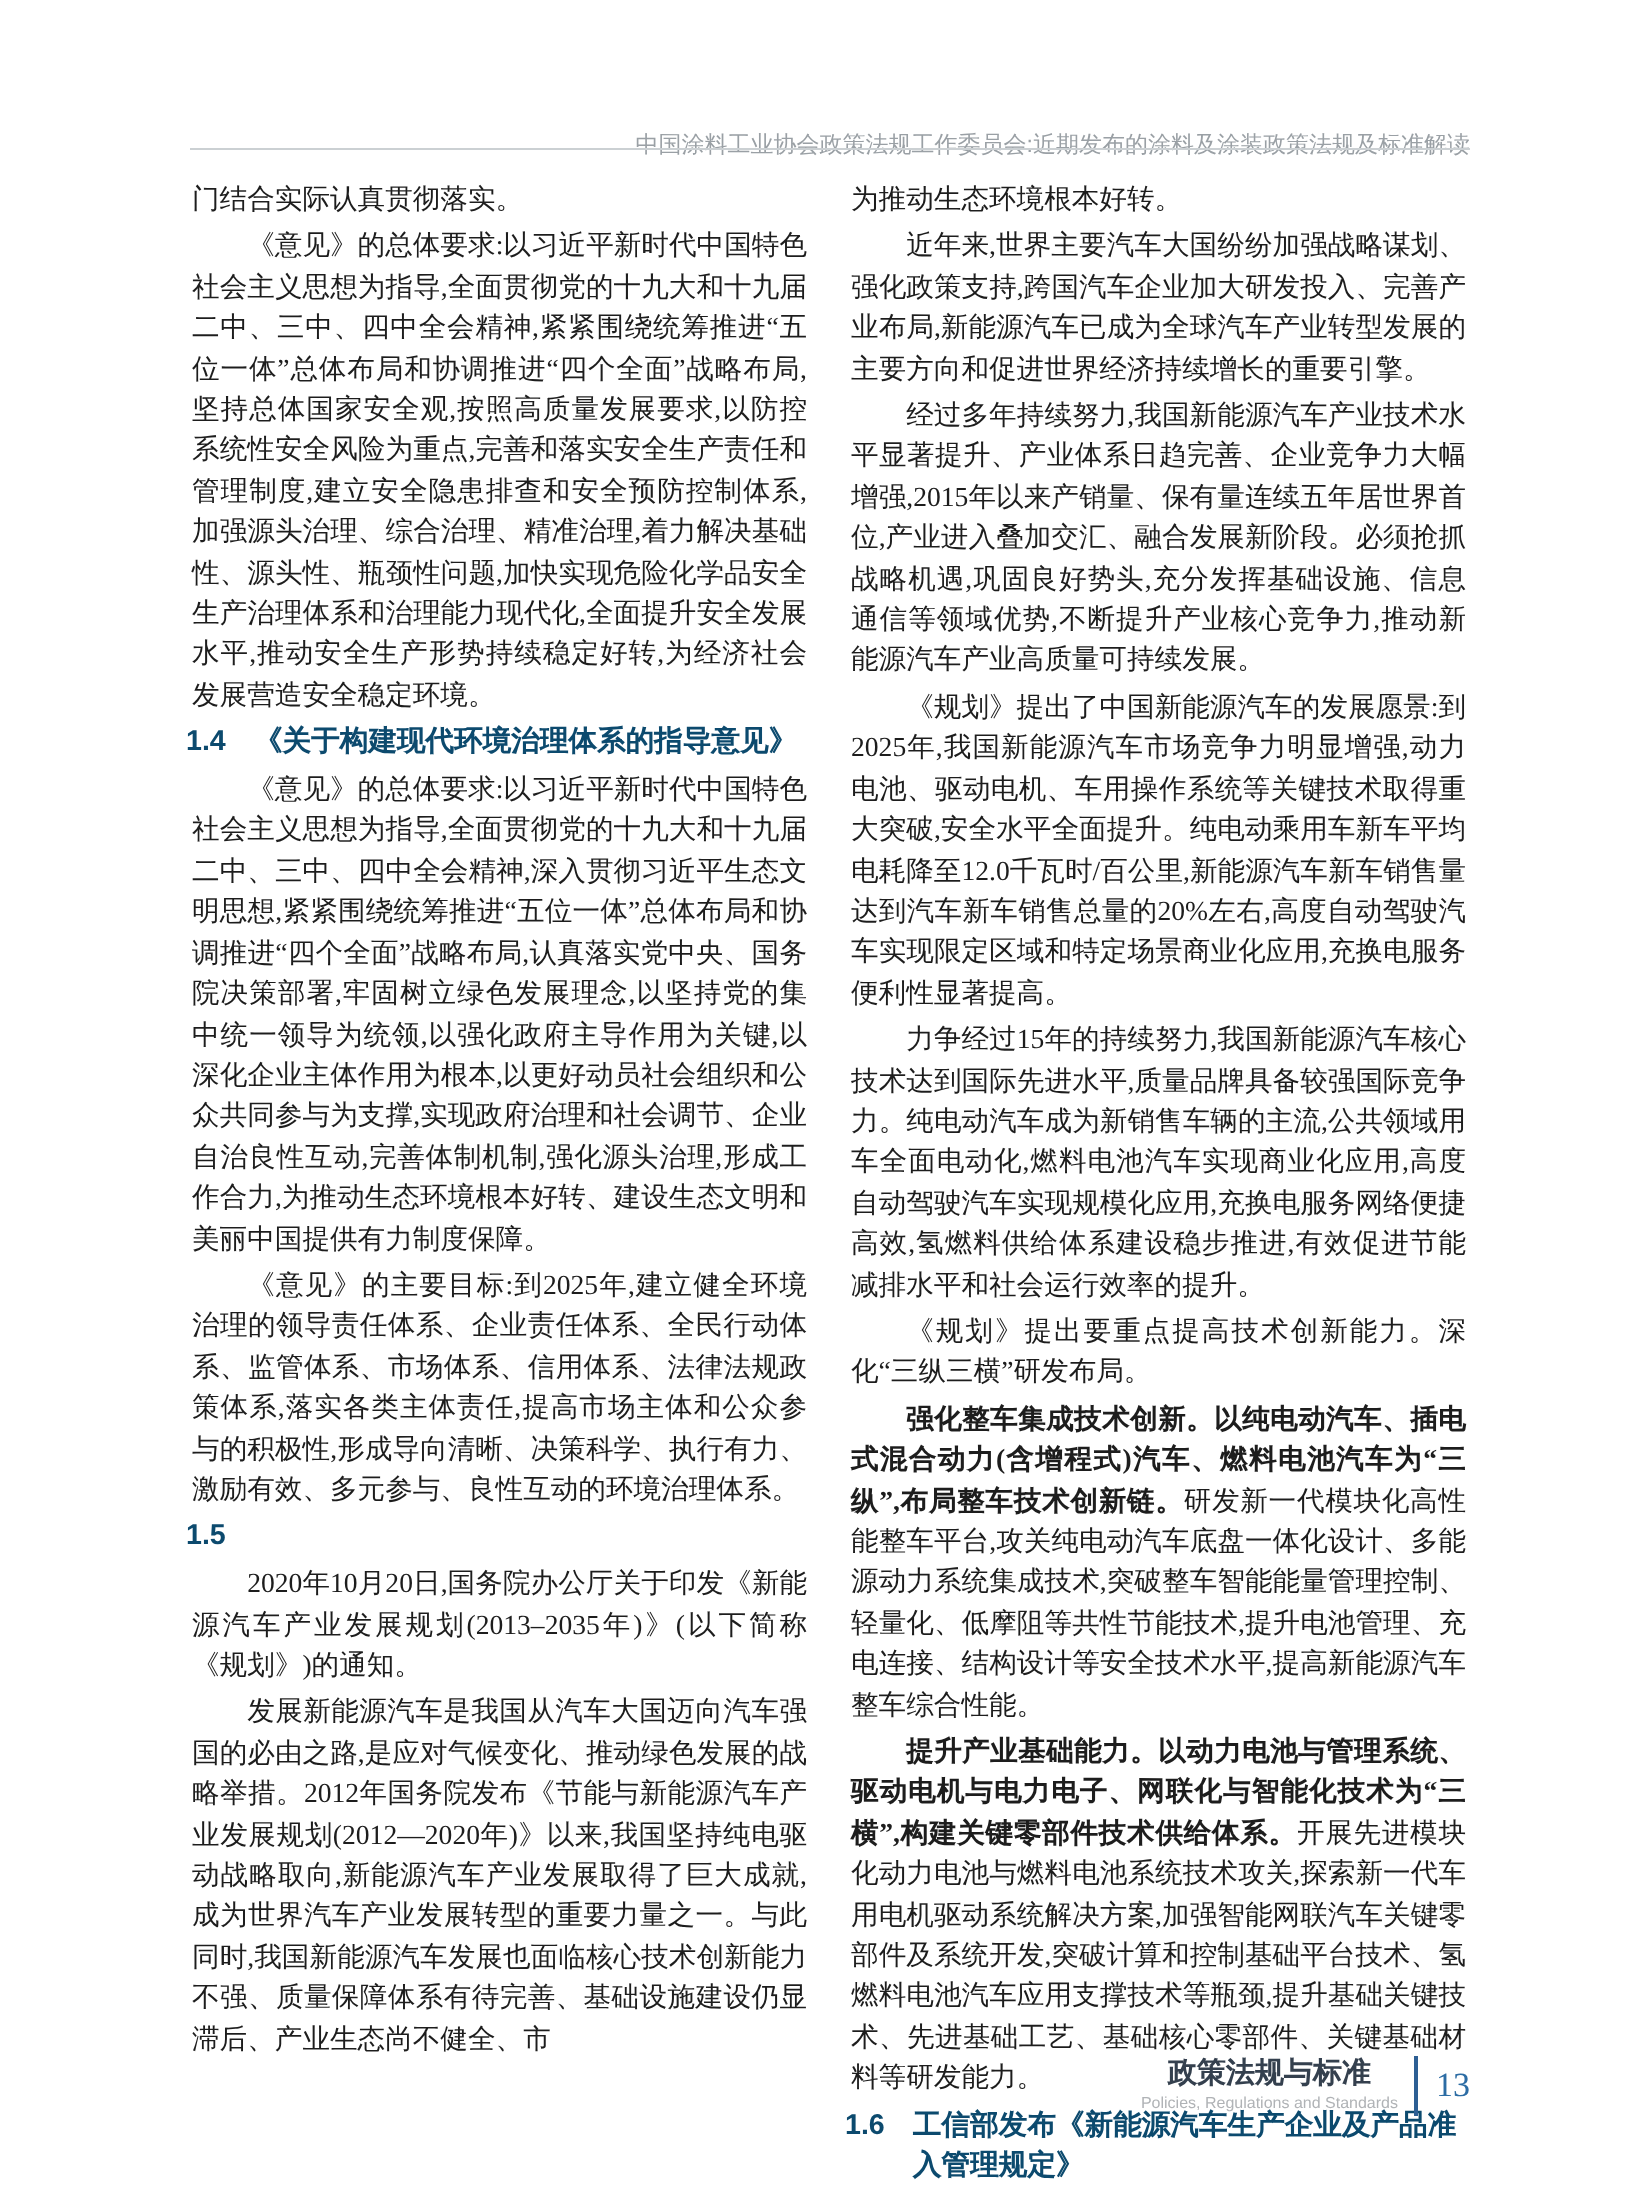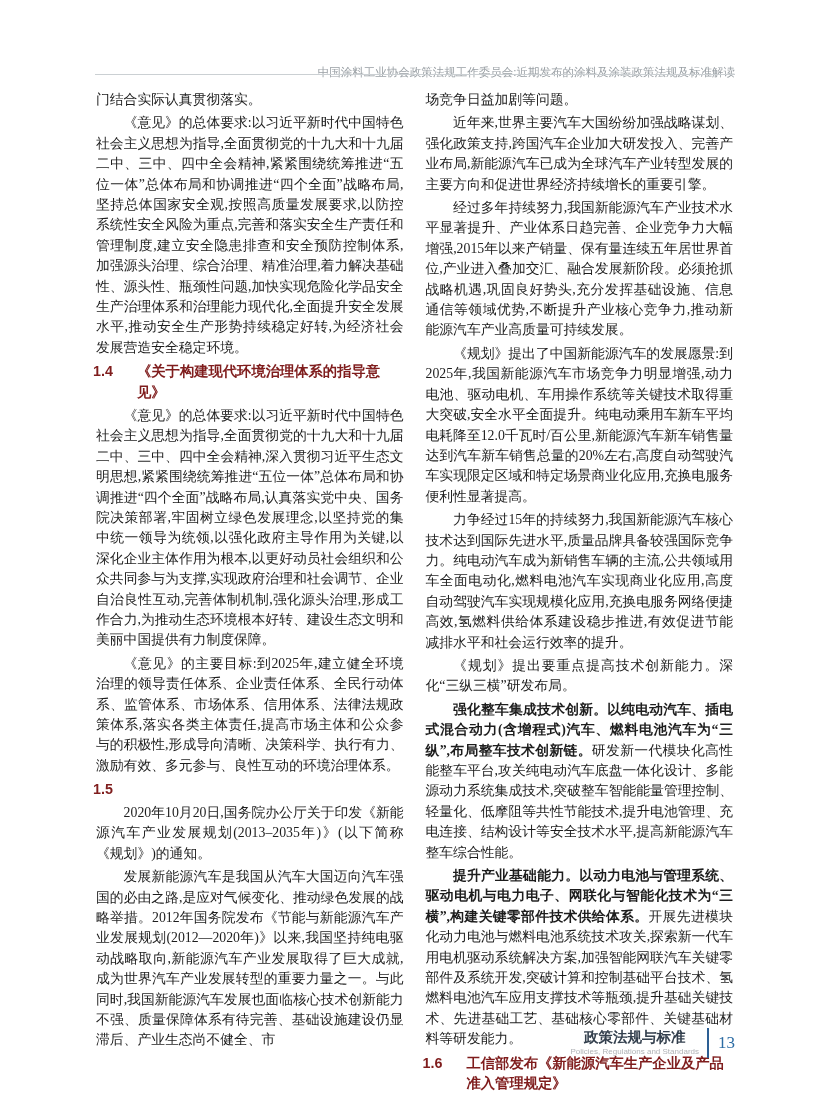--- a/index.html
+++ b/index.html
@@ -33,27 +33,27 @@
     text-align:justify;
     text-justify:inter-character;
   }
   .body-para{margin:3px;text-indent:2em;}
   .body-para.no-indent{text-indent:0;}
   .body-para strong{font-weight:bold;}
   .sec-heading{
     display:flex;
     font-family:"Liberation Sans","DejaVu Sans",sans-serif;
     font-weight:bold;
-    color:#7f1d1d;
+    color:#0c4a6e;
     font-size:14.3px;line-height:20.8px;
     margin:1px 0 1px 0;
     text-align:left;
   }
   .h-num{flex:0 0 34px;}
-  .h-title{flex:1;margin-left:10px;}
+  .h-title{flex:1;}
   .page-footer{
     position:absolute;right:81px;top:1028px;
     display:flex;align-items:center;
   }
   .footer-text{text-align:center;margin-right:8px;}
   .footer-cn{
     font-family:"Liberation Sans","DejaVu Sans",sans-serif;
     font-weight:bold;font-size:14.5px;color:#34404e;line-height:16px;
   }
   .footer-en{
@@ -85,21 +85,21 @@
         </div>
         <p class="body-para">《意见》的总体要求:以习近平新时代中国特色社会主义思想为指导,全面贯彻党的十九大和十九届二中、三中、四中全会精神,深入贯彻习近平生态文明思想,紧紧围绕统筹推进“五位一体”总体布局和协调推进“四个全面”战略布局,认真落实党中央、国务院决策部署,牢固树立绿色发展理念,以坚持党的集中统一领导为统领,以强化政府主导作用为关键,以深化企业主体作用为根本,以更好动员社会组织和公众共同参与为支撑,实现政府治理和社会调节、企业自治良性互动,完善体制机制,强化源头治理,形成工作合力,为推动生态环境根本好转、建设生态文明和美丽中国提供有力制度保障。</p>
         <p class="body-para">《意见》的主要目标:到2025年,建立健全环境治理的领导责任体系、企业责任体系、全民行动体系、监管体系、市场体系、信用体系、法律法规政策体系,落实各类主体责任,提高市场主体和公众参与的积极性,形成导向清晰、决策科学、执行有力、激励有效、多元参与、良性互动的环境治理体系。</p>
         <div class="sec-heading">
           <span class="h-num">1.5</span>
         </div>
         <p class="body-para">2020年10月20日,国务院办公厅关于印发《新能源汽车产业发展规划(2013–2035年)》(以下简称《规划》)的通知。</p>
         <p class="body-para">发展新能源汽车是我国从汽车大国迈向汽车强国的必由之路,是应对气候变化、推动绿色发展的战略举措。2012年国务院发布《节能与新能源汽车产业发展规划(2012—2020年)》以来,我国坚持纯电驱动战略取向,新能源汽车产业发展取得了巨大成就,成为世界汽车产业发展转型的重要力量之一。与此同时,我国新能源汽车发展也面临核心技术创新能力不强、质量保障体系有待完善、基础设施建设仍显滞后、产业生态尚不健全、市</p>
       </div>
     <div class="col" id="col-right">
-        <p class="body-para no-indent">场竞争日益加剧等问题。</p>
+        <p class="body-para no-indent">为推动生态环境根本好转。</p>
         <p class="body-para">近年来,世界主要汽车大国纷纷加强战略谋划、强化政策支持,跨国汽车企业加大研发投入、完善产业布局,新能源汽车已成为全球汽车产业转型发展的主要方向和促进世界经济持续增长的重要引擎。</p>
         <p class="body-para">经过多年持续努力,我国新能源汽车产业技术水平显著提升、产业体系日趋完善、企业竞争力大幅增强,2015年以来产销量、保有量连续五年居世界首位,产业进入叠加交汇、融合发展新阶段。必须抢抓战略机遇,巩固良好势头,充分发挥基础设施、信息通信等领域优势,不断提升产业核心竞争力,推动新能源汽车产业高质量可持续发展。</p>
         <p class="body-para">《规划》提出了中国新能源汽车的发展愿景:到2025年,我国新能源汽车市场竞争力明显增强,动力电池、驱动电机、车用操作系统等关键技术取得重大突破,安全水平全面提升。纯电动乘用车新车平均电耗降至12.0千瓦时/百公里,新能源汽车新车销售量达到汽车新车销售总量的20%左右,高度自动驾驶汽车实现限定区域和特定场景商业化应用,充换电服务便利性显著提高。</p>
         <p class="body-para">力争经过15年的持续努力,我国新能源汽车核心技术达到国际先进水平,质量品牌具备较强国际竞争力。纯电动汽车成为新销售车辆的主流,公共领域用车全面电动化,燃料电池汽车实现商业化应用,高度自动驾驶汽车实现规模化应用,充换电服务网络便捷高效,氢燃料供给体系建设稳步推进,有效促进节能减排水平和社会运行效率的提升。</p>
         <p class="body-para">《规划》提出要重点提高技术创新能力。深化“三纵三横”研发布局。</p>
         <p class="body-para"><strong>强化整车集成技术创新。以纯电动汽车、插电式混合动力(含增程式)汽车、燃料电池汽车为“三纵”,布局整车技术创新链。</strong>研发新一代模块化高性能整车平台,攻关纯电动汽车底盘一体化设计、多能源动力系统集成技术,突破整车智能能量管理控制、轻量化、低摩阻等共性节能技术,提升电池管理、充电连接、结构设计等安全技术水平,提高新能源汽车整车综合性能。</p>
         <p class="body-para"><strong>提升产业基础能力。以动力电池与管理系统、驱动电机与电力电子、网联化与智能化技术为“三横”,构建关键零部件技术供给体系。</strong>开展先进模块化动力电池与燃料电池系统技术攻关,探索新一代车用电机驱动系统解决方案,加强智能网联汽车关键零部件及系统开发,突破计算和控制基础平台技术、氢燃料电池汽车应用支撑技术等瓶颈,提升基础关键技术、先进基础工艺、基础核心零部件、关键基础材料等研发能力。</p>
         <div class="sec-heading">
           <span class="h-num">1.6</span>
           <span class="h-title">工信部发布《新能源汽车生产企业及产品准入管理规定》</span>

